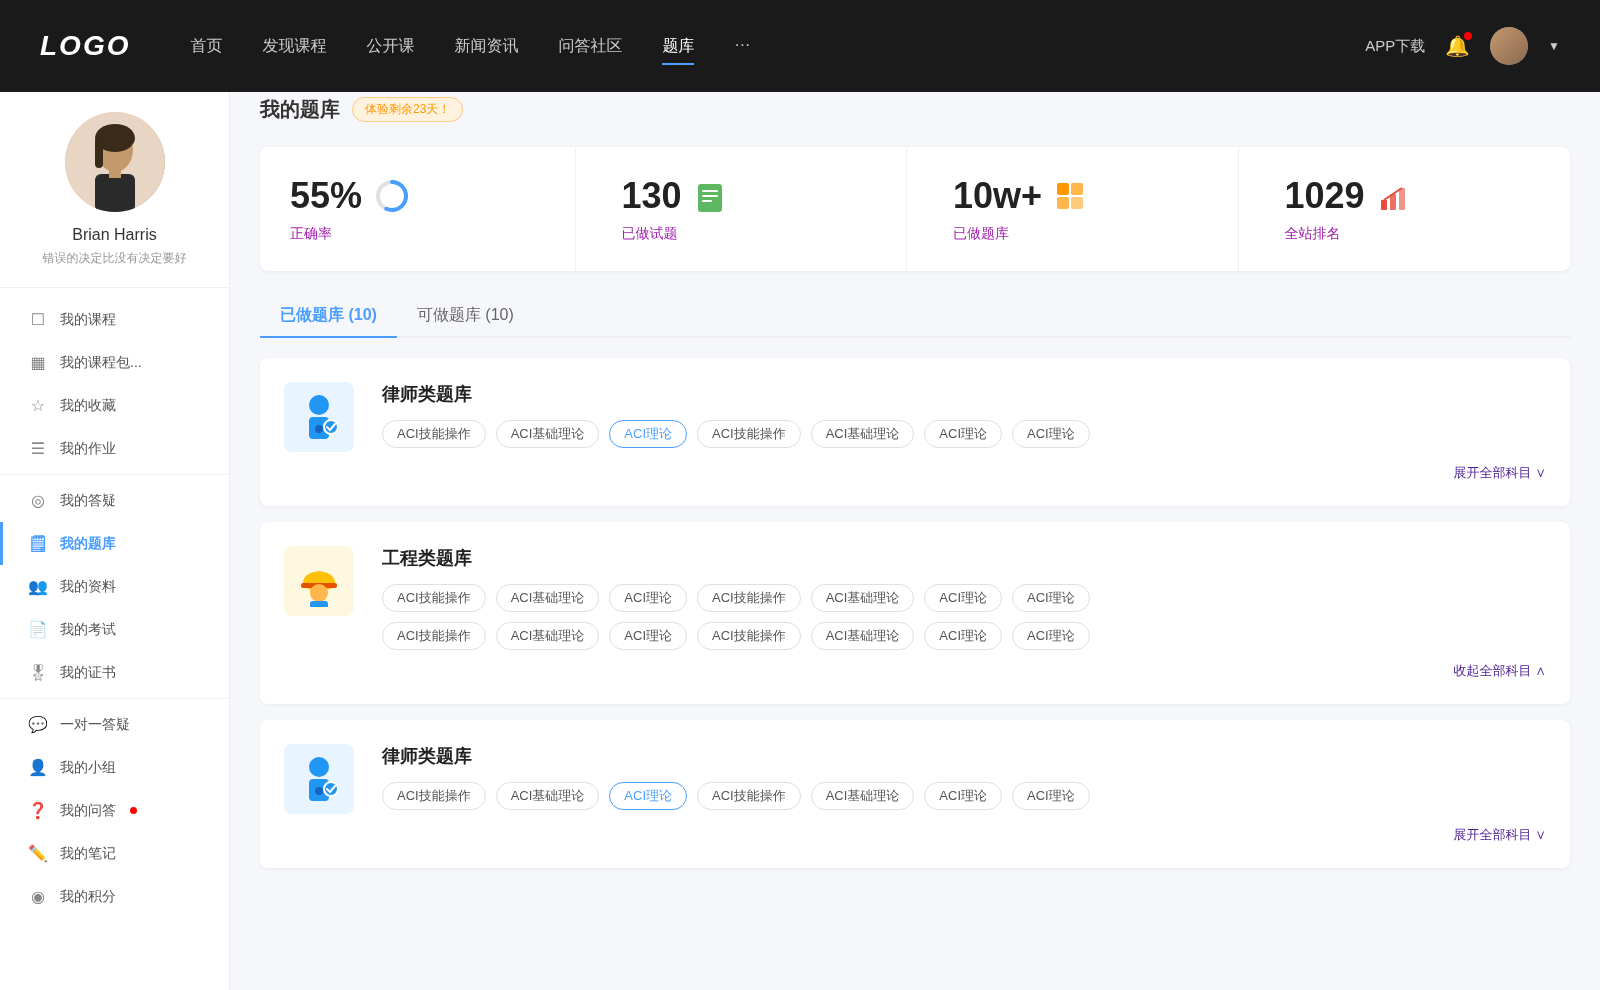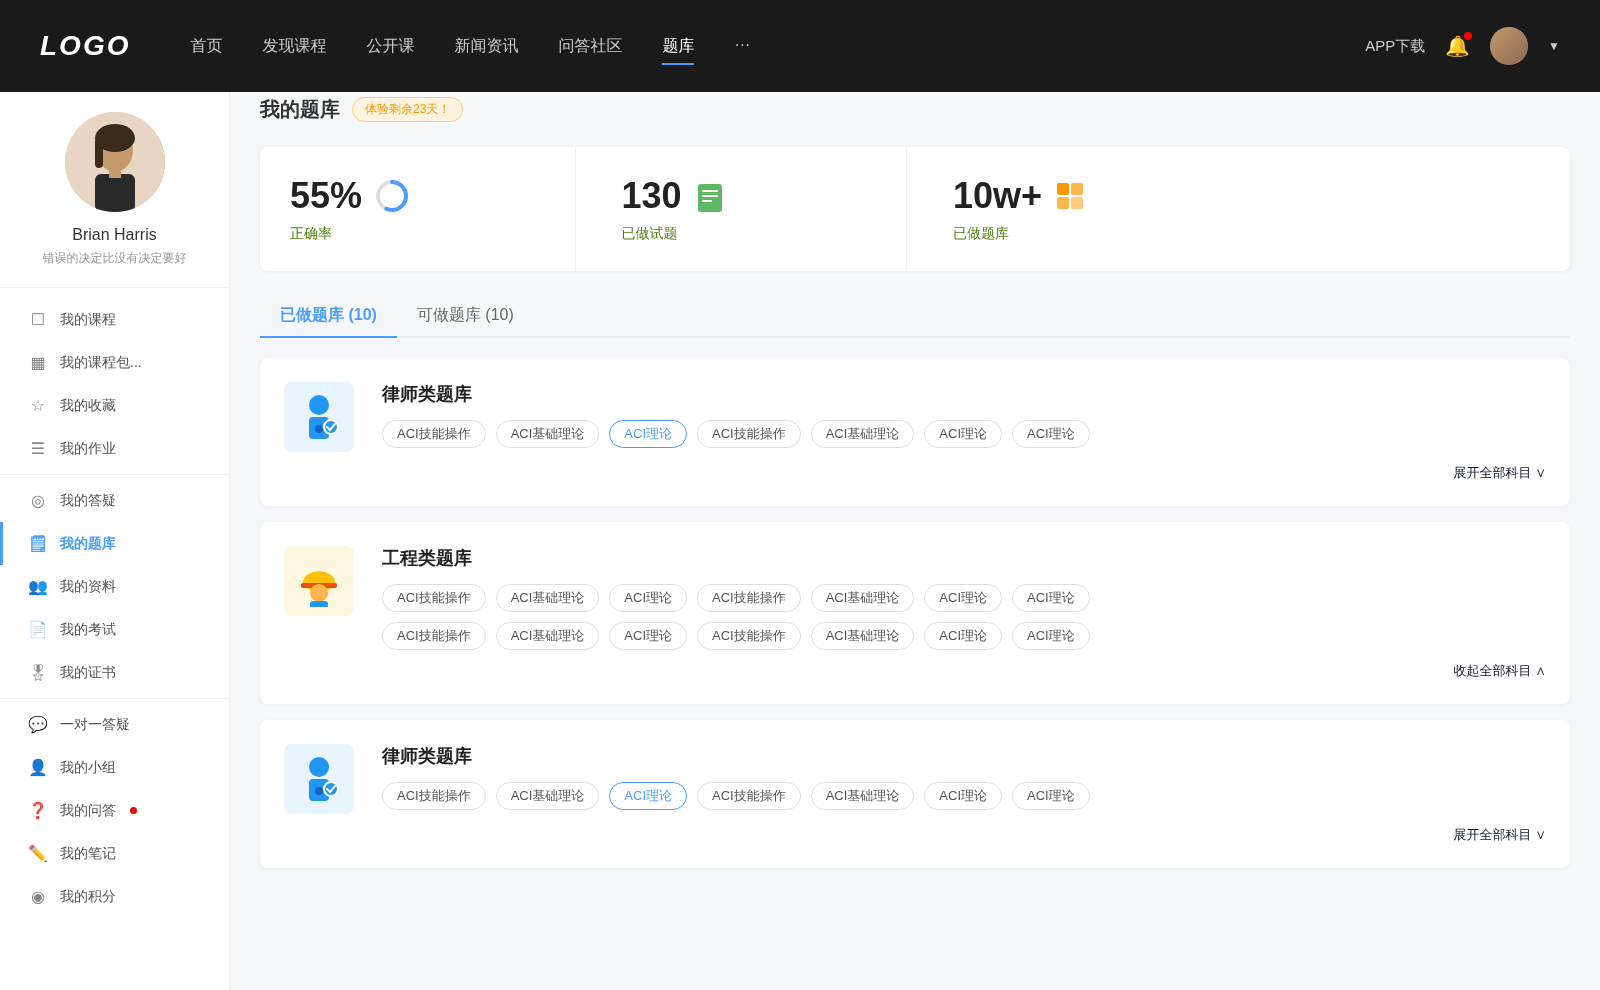--- a/index.html
+++ b/index.html
@@ -225,21 +225,21 @@
       gap: 12px;
       margin-bottom: 8px;
     }
     .stat-value {
       font-size: 36px;
       font-weight: 700;
       color: #222;
     }
     .stat-label {
       font-size: 14px;
-      color: #4d7c0f;
+      color: #a21caf;
     }
     
     .donut {
       width: 36px; height: 36px;
     }
 
     
     .tabs-bar {
       display: flex;
       gap: 0;
@@ -309,21 +309,21 @@
       cursor: pointer;
     }
     .tag.active {
       border-color: #4a9eff;
       color: #4a9eff;
       background: #fff;
     }
     .card-footer {
       text-align: right;
       font-size: 13px;
-      color: #0f172a;
+      color: #4c1d95;
       margin-top: 12px;
       cursor: pointer;
     }
     .tags-row-second {
       margin-top: 10px;
     }
   </style>
 </head>
 <body>
 
@@ -476,20 +476,32 @@
           <svg width="32" height="32" viewBox="0 0 32 32">
             <rect x="3" y="3" width="12" height="12" rx="2" fill="#ff9800"></rect>
             <rect x="17" y="3" width="12" height="12" rx="2" fill="#ff9800" opacity="0.7"></rect>
             <rect x="3" y="17" width="12" height="12" rx="2" fill="#ff9800" opacity="0.7"></rect>
             <rect x="17" y="17" width="12" height="12" rx="2" fill="#ff9800" opacity="0.5"></rect>
           </svg>
         </div>
         <div class="stat-label">已做题库</div>
       </div>
 
+      <div class="stat-item">
+        <div class="stat-top">
+          <span class="stat-value">1029</span>
+          <svg width="32" height="32" viewBox="0 0 32 32">
+            <rect x="4" y="20" width="6" height="10" rx="1" fill="#e74c3c"></rect>
+            <rect x="13" y="14" width="6" height="16" rx="1" fill="#e74c3c" opacity="0.8"></rect>
+            <rect x="22" y="8" width="6" height="22" rx="1" fill="#e74c3c" opacity="0.6"></rect>
+            <polyline points="7,20 16,14 25,8" fill="none" stroke="#e74c3c" stroke-width="2"></polyline>
+          </svg>
+        </div>
+        <div class="stat-label">全站排名</div>
+      </div>
     </div>
 
     <div class="tabs-bar">
       <div class="tab-item active">已做题库 (10)</div>
       <div class="tab-item">可做题库 (10)</div>
     </div>
 
     <div class="qbank-card">
       <div class="qbank-top">
         <div class="qbank-icon-wrapper">

